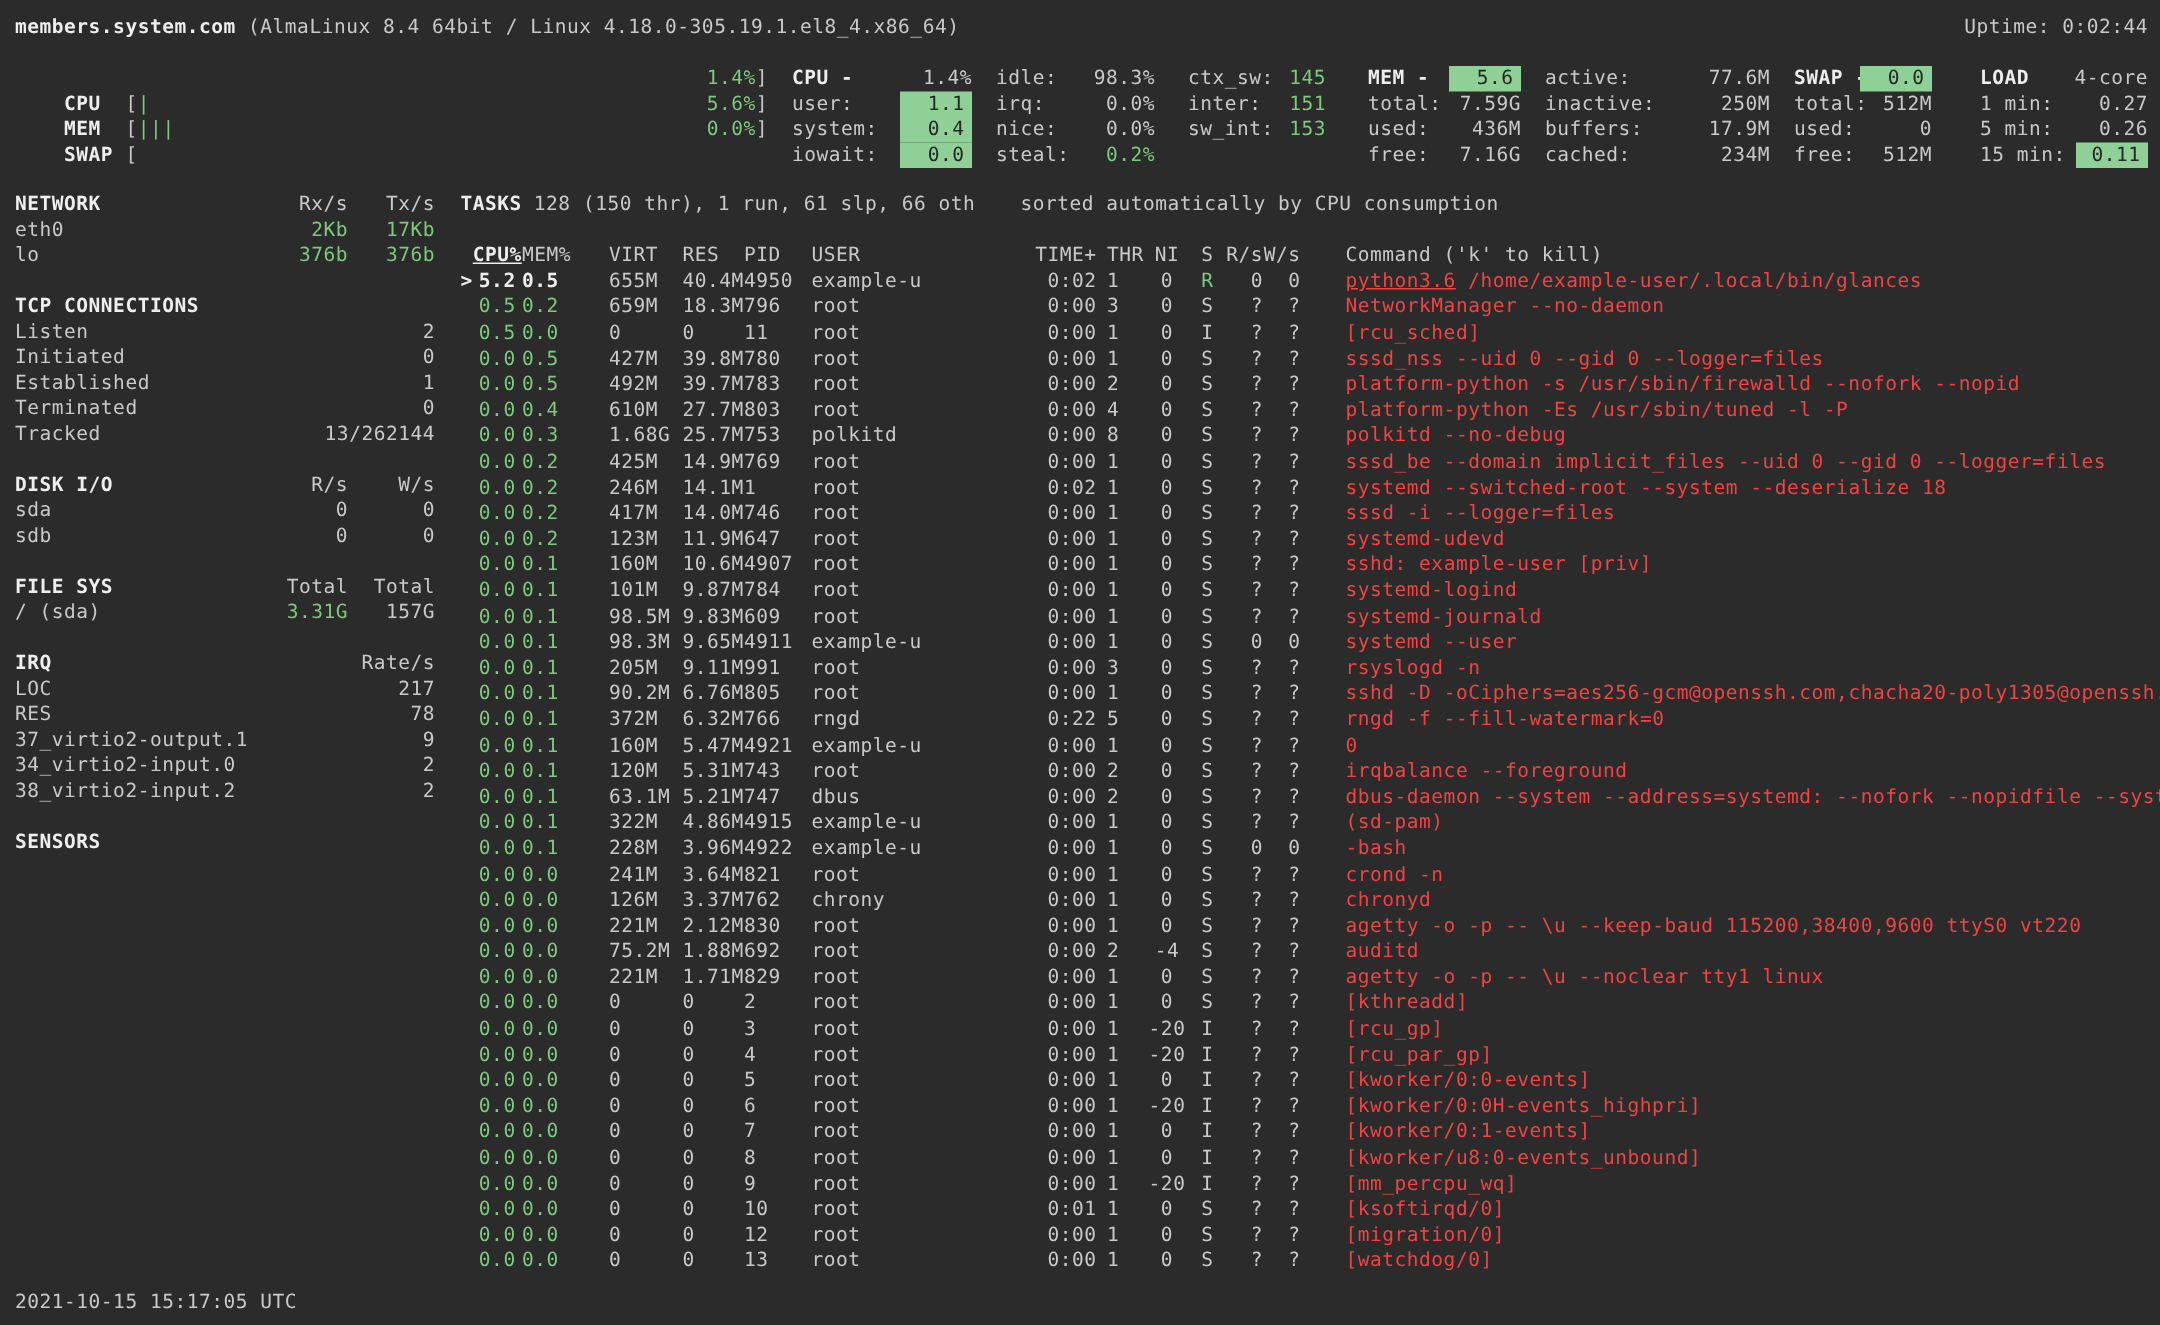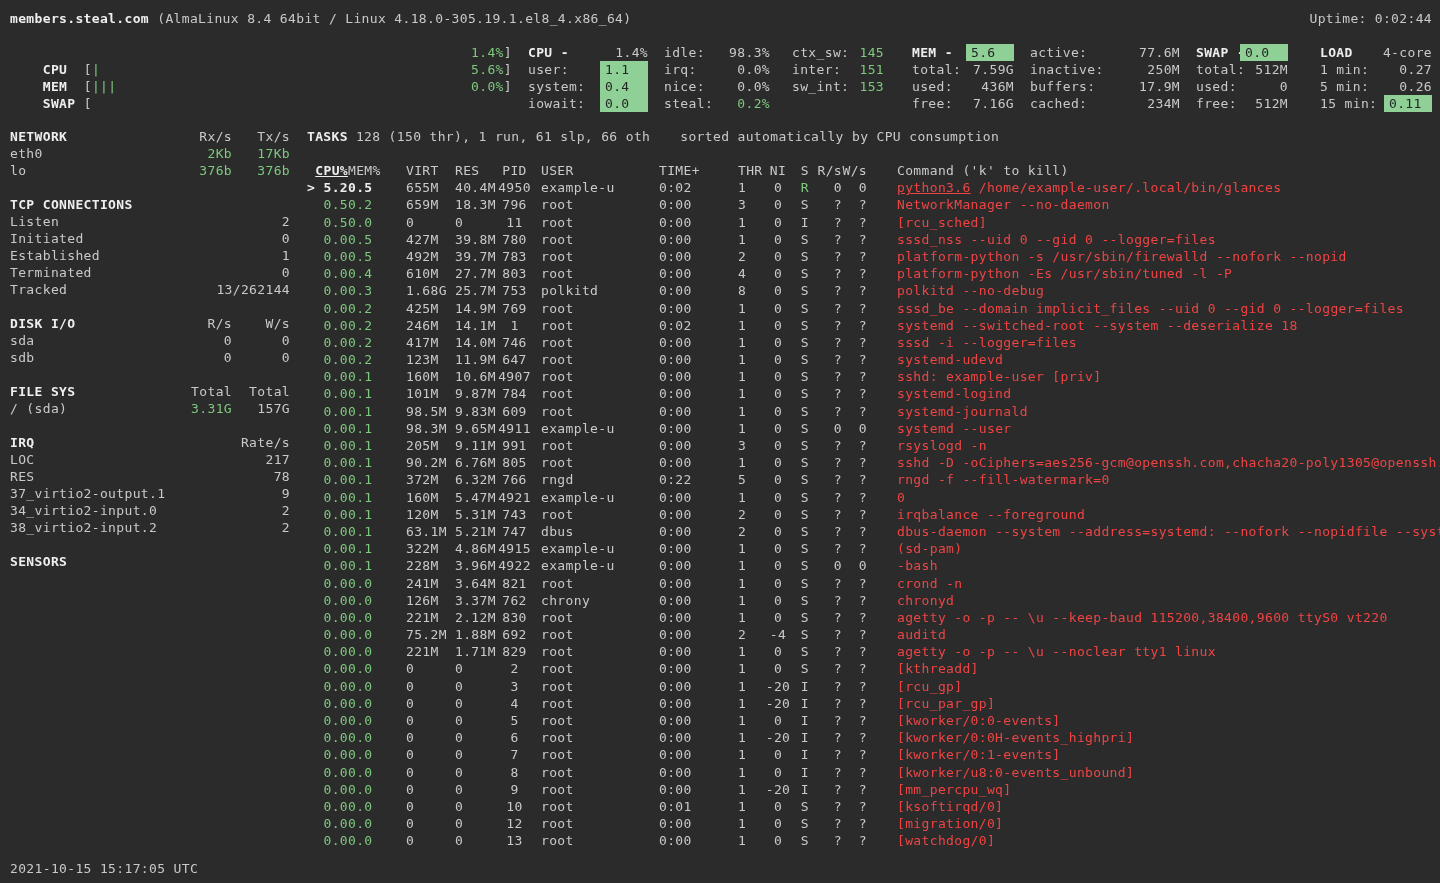--- a/index.html
+++ b/index.html
@@ -4,21 +4,21 @@
 <style>
   html,body{margin:0;padding:0;background:#2b2b2b;overflow:hidden}
   body{
     width:1440px;height:883px;position:relative;
     font-family:"DejaVu Sans Mono",monospace;
     font-size:13px;line-height:17px;letter-spacing:.35px;
     color:#c9c9c9;
   }
   .bold{font-weight:bold;color:#eeeeee}
   .green{color:#7dc97d}
-  .hl{background:#8ed096;color:#262626;min-width:38px;display:inline-block;padding:0 5px;box-sizing:content-box}
+  .hl{background:#8ed096;color:#262626;min-width:38px;display:inline-block;text-align:right;padding:0 5px;box-sizing:content-box}
   
   .topbar{position:absolute;left:10px;top:10px;right:8px;display:flex;white-space:pre}
   .topbar .uptime{margin-left:auto;display:flex;gap:8px}
   
   .gauges{position:absolute;left:10px;top:44px;width:502px}
   .grow{position:relative;height:17px;white-space:pre}
   .g-name{display:inline-block;width:41px}
   .g-val{position:absolute;right:0;top:0}
   
   .qcol{position:absolute;top:44px}
@@ -32,46 +32,46 @@
   .sv1{position:absolute;right:58px;top:0}
   .sv2{position:absolute;right:0;top:0}
   
   .tasks-line{position:absolute;left:307px;top:128px;display:flex;white-space:pre}
   .t-sum{margin-left:8px}
   .t-sort{margin-left:30px}
   
   .ptable{position:absolute;left:307px;top:162px;right:0}
   .prow{display:flex;height:17.2px;line-height:17.2px;white-space:pre}
   .c-mk{width:8px;flex:none}
-  .c-cpu{width:33px;flex:none;text-align:right;color:#7dc97d}
+  .c-cpu{width:33px;flex:none;text-align:center;color:#7dc97d}
   .c-mem{width:41px;flex:none;text-align:left;color:#7dc97d}
   .c-virt{width:66px;flex:none;padding-left:17px;box-sizing:border-box}
   .c-res{width:41px;flex:none}
-  .c-pid{width:37px;flex:none;text-align:center}
+  .c-pid{width:37px;flex:none;text-align:left}
   .c-user{width:126px;flex:none;padding-left:8px;box-sizing:border-box}
-  .c-time{width:72px;flex:none;}
+  .c-time{width:72px;flex:none;text-align:right}
   .c-thr{width:32px;flex:none;padding-left:7px;box-sizing:border-box}
   .c-ni{width:30px;flex:none;text-align:center}
   .c-s{width:16px;flex:none;text-align:right}
   .c-rs{width:33px;flex:none;text-align:right}
   .c-ws{width:25px;flex:none;text-align:right}
   .c-cmd{flex:1;padding-left:30px;overflow:hidden;color:#ef4444}
   .s-run{color:#7dc97d}
   .phead .c-cpu,.phead .c-mem,.phead .c-cmd{color:#c9c9c9}
   .phead .c-cpu{color:#eeeeee;font-weight:bold;text-decoration:underline}
   .sel .c-mk,.sel .c-cpu,.sel .c-mem{color:#eeeeee;font-weight:bold}
   .sel .cmd-name{text-decoration:underline}
   
   .footer{position:absolute;left:10px;top:860px;white-space:pre}
 </style>
 </head>
 <body>
 
 <div class="topbar">
-  <span class="bold">members.steal.com</span><span> </span><span>(AlmaLinux 8.4 64bit / Linux 4.18.0-305.19.1.el8_4.x86_64)</span>
+  <span class="bold">members.system.com</span><span> </span><span>(AlmaLinux 8.4 64bit / Linux 4.18.0-305.19.1.el8_4.x86_64)</span>
   <span class="uptime">
     <span>Uptime:</span><span>0:02:44</span>
   </span>
 </div>
 
 <div class="gauges">
   <div class="grow">
     <span class="g-name bold">CPU</span><span>[</span><span class="green">|</span>
     <span class="g-val"><span class="green">1.4%</span><span>]</span></span>
   </div>

